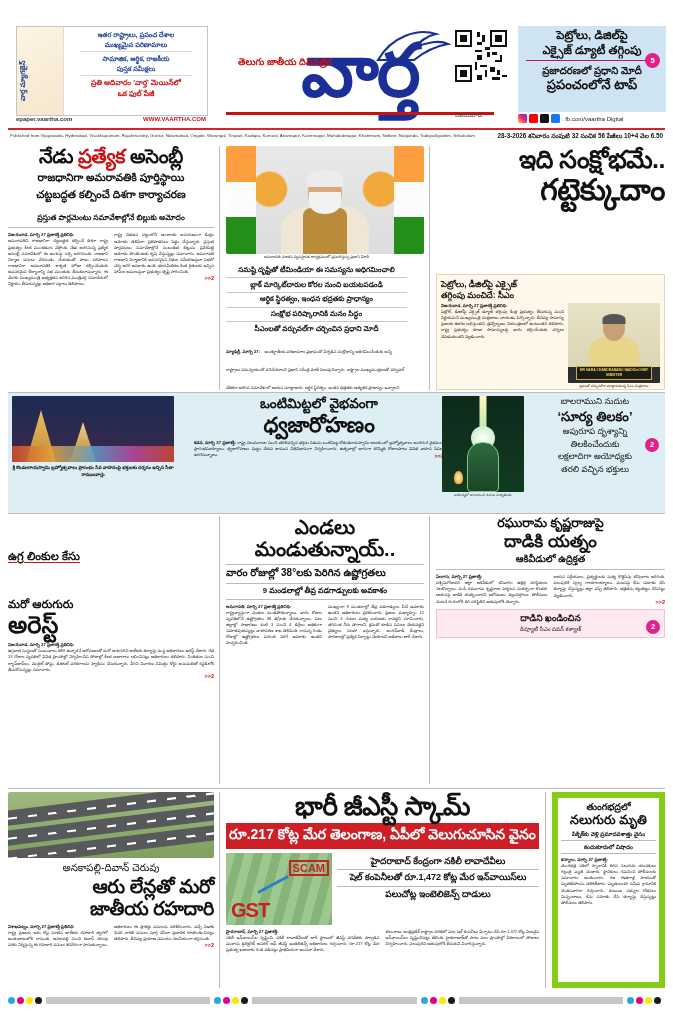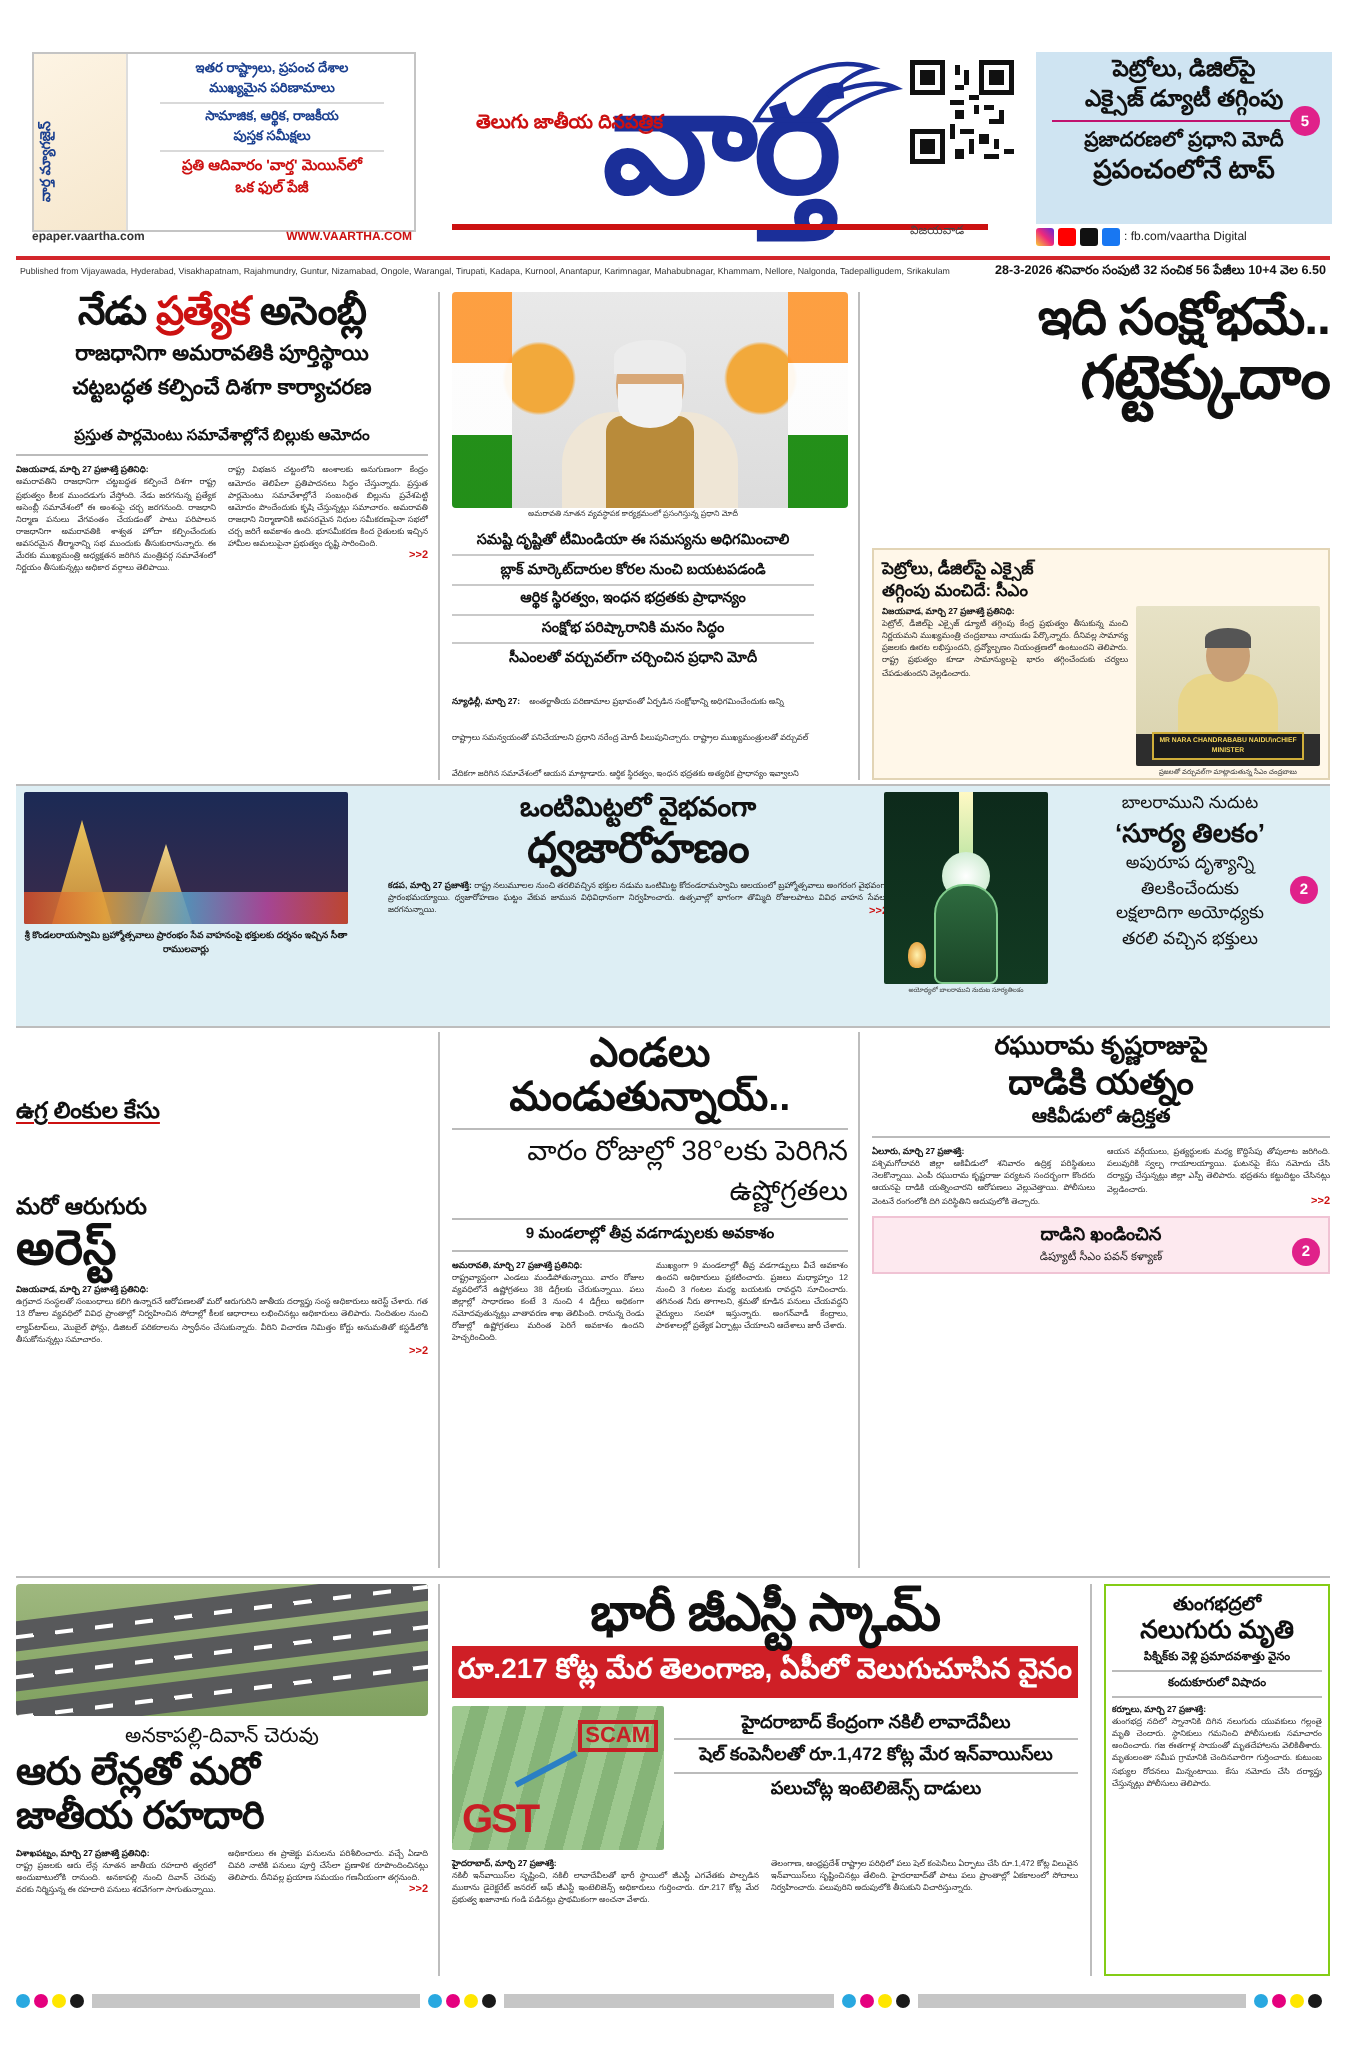--- a/index.html
+++ b/index.html
@@ -117,53 +117,53 @@
 
   
   .band3{position:absolute;left:8px;top:516px;width:657px;height:268px;}
   .b3-left{position:absolute;left:0;top:0;width:212px;border-right:1px solid #bdbdbd;box-sizing:border-box;padding-right:5px;height:268px;}
   .b3-left .h1{font-size:11.4px;font-weight:bold;color:#111;line-height:1.2;margin-top:34px;}
   .b3-left .h1 u{text-decoration-color:#cc1111;text-underline-offset:2px;}
   .b3-left .h2{font-size:24px;font-weight:bold;color:#111;line-height:1.08;margin-top:1px;}
 
   .b3-mid{position:absolute;left:218px;top:0;width:204px;border-right:1px solid #bdbdbd;box-sizing:border-box;padding-right:5px;height:268px;}
   .b3-mid .h1{font-size:20px;font-weight:bold;color:#111;text-align:center;line-height:1.12;}
-  .b3-mid .s1{font-size:14px;font-weight:normal;color:#111;text-align:right;margin-top:3px;border-top:1px solid #bbb;border-bottom:1px solid #bbb;padding:2px 0;}
+  .b3-mid .s1{font-size:10px;font-weight:bold;color:#111;text-align:left;margin-top:3px;border-top:1px solid #bbb;border-bottom:1px solid #bbb;padding:2px 0;}
   .b3-mid .s2{font-size:7.6px;font-weight:bold;color:#111;text-align:center;padding:2px 0;border-bottom:1px solid #bbb;}
 
   .b3-right{position:absolute;left:428px;top:0;width:229px;height:268px;}
   .b3-right .h1{font-size:12.6px;font-weight:bold;color:#111;text-align:center;line-height:1.2;}
   .b3-right .h2{font-size:17px;font-weight:bold;color:#111;text-align:center;line-height:1.12;margin-top:1px;}
   .b3-right .h3{font-size:9.6px;font-weight:bold;color:#111;text-align:center;margin-top:2px;border-bottom:1px solid #bbb;padding-bottom:2px;}
   .b3-right .promo2{margin-top:4px;background:#fde9ef;border:1px solid #f0c3d4;padding:3px 4px;position:relative;}
   .b3-right .promo2 .t1{font-size:9px;font-weight:bold;color:#111;text-align:center;}
   .b3-right .promo2 .t2{font-size:5.6px;color:#222;text-align:center;margin-top:1px;}
 
   
   .band4{position:absolute;left:8px;top:788px;width:657px;height:200px;border-top:1px solid #bdbdbd;}
   .b4-left{position:absolute;left:0;top:3px;width:212px;border-right:1px solid #bdbdbd;box-sizing:border-box;padding-right:5px;height:196px;}
   .road{width:206px;height:66px;border-radius:2px;position:relative;overflow:hidden;background:linear-gradient(#9fb87f,#7fa05f);}
   .road .lane{position:absolute;left:-20%;width:140%;height:15px;background:#58595b;transform:rotate(-7deg);}
   .road .lane i{position:absolute;top:6.5px;left:0;width:100%;height:2px;background:repeating-linear-gradient(90deg,#fff 0 9px,transparent 9px 20px);}
   .b4-left .h1{font-size:10.2px;color:#111;text-align:center;margin-top:4px;}
-  .b4-left .h2{font-size:19px;font-weight:bold;color:#111;text-align:left;line-height:1.15;letter-spacing:-0.3px;}
+  .b4-left .h2{font-size:19px;font-weight:bold;color:#111;text-align:right;line-height:1.15;letter-spacing:-0.3px;}
 
   .b4-mid{position:absolute;left:218px;top:3px;width:320px;border-right:1px solid #bdbdbd;box-sizing:border-box;padding-right:6px;height:196px;}
   .b4-mid .h1{font-size:26px;font-weight:bold;color:#111;text-align:center;line-height:1.08;letter-spacing:-0.6px;}
   .b4-mid .redbar{background:#cf1f26;color:#fff;font-size:14px;font-weight:bold;text-align:center;padding:3px 2px;margin-top:3px;}
   .b4-mid .flex{display:flex;gap:5px;margin-top:4px;}
   .gstimg{width:106px;height:72px;border-radius:1px;position:relative;overflow:hidden;background:repeating-linear-gradient(105deg,#9ec88f 0 9px,#86b478 9px 18px);}
   .gstimg .gst{position:absolute;left:5px;bottom:3px;font-size:20px;font-weight:bold;color:#c71f25;letter-spacing:-1px;}
   .gstimg .scam{position:absolute;right:3px;top:7px;font-size:11px;font-weight:bold;color:#c71f25;border:2px solid #c71f25;padding:0 2px;}
   .gstimg .arrow{position:absolute;left:30px;top:30px;width:34px;height:3px;background:#2b7fc4;transform:rotate(-28deg);}
   .b4-mid .sub{flex:1;}
   .b4-mid .sub div{font-size:9px;font-weight:bold;color:#111;text-align:center;padding:2.5px 0;border-bottom:1px solid #bbb;line-height:1.2;}
   .b4-mid .sub div:last-child{border-bottom:none;}
 
-  .b4-right{position:absolute;left:544px;top:3px;width:113px;height:196px;border:1px solid #84cc16;box-sizing:border-box;padding:3px;}
+  .b4-right{position:absolute;left:544px;top:3px;width:113px;height:196px;border:6px solid #84cc16;box-sizing:border-box;padding:3px;}
   .b4-right .h1{font-size:9.4px;font-weight:bold;color:#111;text-align:center;line-height:1.2;}
   .b4-right .h2{font-size:12.6px;font-weight:bold;color:#111;text-align:center;line-height:1.15;margin-top:1px;}
   .b4-right .h3{font-size:5.8px;font-weight:bold;color:#111;text-align:center;margin-top:2px;line-height:1.4;border-bottom:1px solid #bbb;padding-bottom:2px;}
 
   
   .colorbar{position:absolute;left:8px;top:996px;width:657px;height:9px;display:flex;align-items:center;}
   .cb-seg{display:flex;align-items:center;gap:2px;margin-right:4px;}
   .cb-dot{width:7px;height:7px;border-radius:50%;}
   .cb-grey{flex:1;height:7px;background:#c6c6c6;margin-right:4px;}
 </style>

